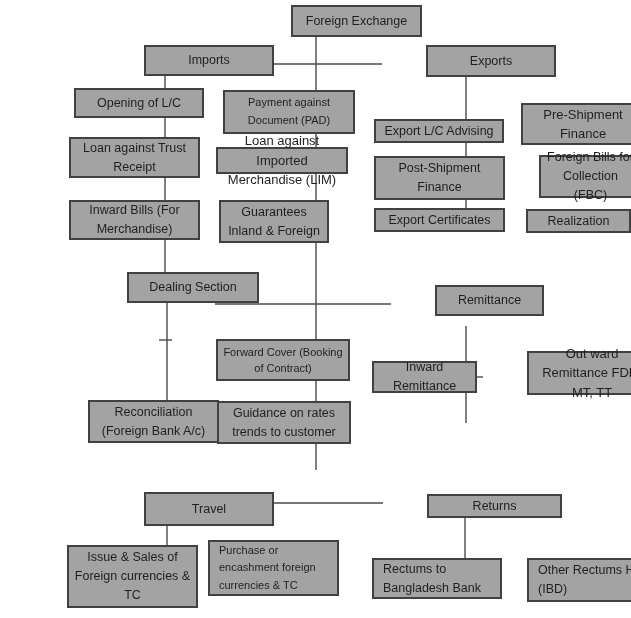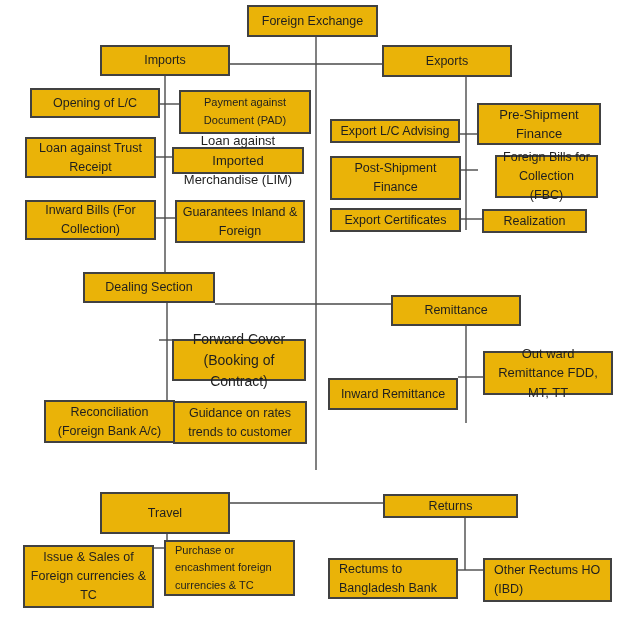--- a/index.html
+++ b/index.html
@@ -21,33 +21,34 @@
     left: 0;
     top: 0;
   }
   #wires line {
     stroke: #4a4a4a;
     stroke-width: 1.4;
   }
   .node {
     position: absolute;
     box-sizing: border-box;
-    background: #eab308;
+    background: #a3a3a3;
     border: 2px solid #414141;
     display: flex;
     align-items: center;
     justify-content: center;
     text-align: center;
     font-size: 12.5px;
     line-height: 1.5;
     padding: 10px 4px;
+    margin-left: 44px;
   }
   .node.md  { font-size: 13px; }
   .node.sm  { font-size: 11px; line-height: 1.6; }
-  .node.fc  { font-size: 14px; }
+  .node.fc  { font-size: 11px; }
   .node.left {
     justify-content: flex-start;
     text-align: left;
     padding-left: 9px;
     padding-right: 4px;
   }
 </style>
 </head>
 <body>
 
@@ -77,41 +78,41 @@
     <line x1="458" y1="570" x2="483" y2="570"></line>
   </svg>
 
   <div class="node" style="left:247px;top:5px;width:131px;height:32px">Foreign Exchange</div>
 
   <div class="node" style="left:100px;top:45px;width:130px;height:31px">Imports</div>
   <div class="node" style="left:30px;top:88px;width:130px;height:30px">Opening of L/C</div>
   <div class="node sm" style="left:179px;top:90px;width:132px;height:44px">Payment against Document (PAD)</div>
   <div class="node" style="left:25px;top:137px;width:131px;height:41px">Loan against Trust Receipt</div>
   <div class="node md" style="left:172px;top:147px;width:132px;height:27px">Loan against Imported Merchandise (LIM)</div>
-  <div class="node" style="left:25px;top:200px;width:131px;height:40px">Inward Bills (For Collection)</div>
-  <div class="node" style="left:175px;top:200px;width:130px;height:43px">Guarantees Inland &amp; Foreign</div>
+  <div class="node" style="left:25px;top:200px;width:131px;height:40px">Inward Bills (For Merchandise)</div>
+  <div class="node" style="left:175px;top:200px;width:110px;height:43px">Guarantees Inland &amp; Foreign</div>
 
   <div class="node" style="left:382px;top:45px;width:130px;height:32px">Exports</div>
   <div class="node" style="left:330px;top:119px;width:130px;height:15px">Export L/C Advising</div>
   <div class="node md" style="left:477px;top:103px;width:124px;height:42px">Pre-Shipment Finance</div>
   <div class="node" style="left:330px;top:156px;width:131px;height:44px">Post-Shipment Finance</div>
   <div class="node" style="left:495px;top:155px;width:103px;height:43px">Foreign Bills for Collection (FBC)</div>
   <div class="node" style="left:330px;top:208px;width:131px;height:22px">Export Certificates</div>
   <div class="node" style="left:482px;top:209px;width:105px;height:23px">Realization</div>
 
   <div class="node" style="left:83px;top:272px;width:132px;height:31px">Dealing Section</div>
   <div class="node fc" style="left:172px;top:339px;width:134px;height:42px">Forward Cover (Booking of Contract)</div>
   <div class="node" style="left:44px;top:400px;width:131px;height:43px">Reconciliation (Foreign Bank A/c)</div>
   <div class="node" style="left:173px;top:401px;width:134px;height:43px">Guidance on rates trends to customer</div>
 
-  <div class="node" style="left:391px;top:295px;width:130px;height:31px">Remittance</div>
-  <div class="node" style="left:328px;top:378px;width:130px;height:32px">Inward Remittance</div>
+  <div class="node" style="left:391px;top:285px;width:109px;height:31px">Remittance</div>
+  <div class="node" style="left:328px;top:361px;width:105px;height:32px">Inward Remittance</div>
   <div class="node md" style="left:483px;top:351px;width:130px;height:44px">Out ward Remittance FDD, MT, TT</div>
 
-  <div class="node" style="left:100px;top:492px;width:130px;height:42px">Travel</div>
+  <div class="node" style="left:100px;top:492px;width:130px;height:34px">Travel</div>
   <div class="node" style="left:23px;top:545px;width:131px;height:63px">Issue &amp; Sales of Foreign currencies &amp; TC</div>
   <div class="node sm left" style="left:164px;top:540px;width:131px;height:56px">Purchase or encashment foreign currencies &amp; TC</div>
 
   <div class="node" style="left:383px;top:494px;width:135px;height:23px">Returns</div>
   <div class="node left" style="left:328px;top:558px;width:130px;height:41px">Rectums to Bangladesh Bank</div>
   <div class="node left" style="left:483px;top:558px;width:129px;height:44px">Other Rectums HO (IBD)</div>
 
 </div>
 
 </body></html>

